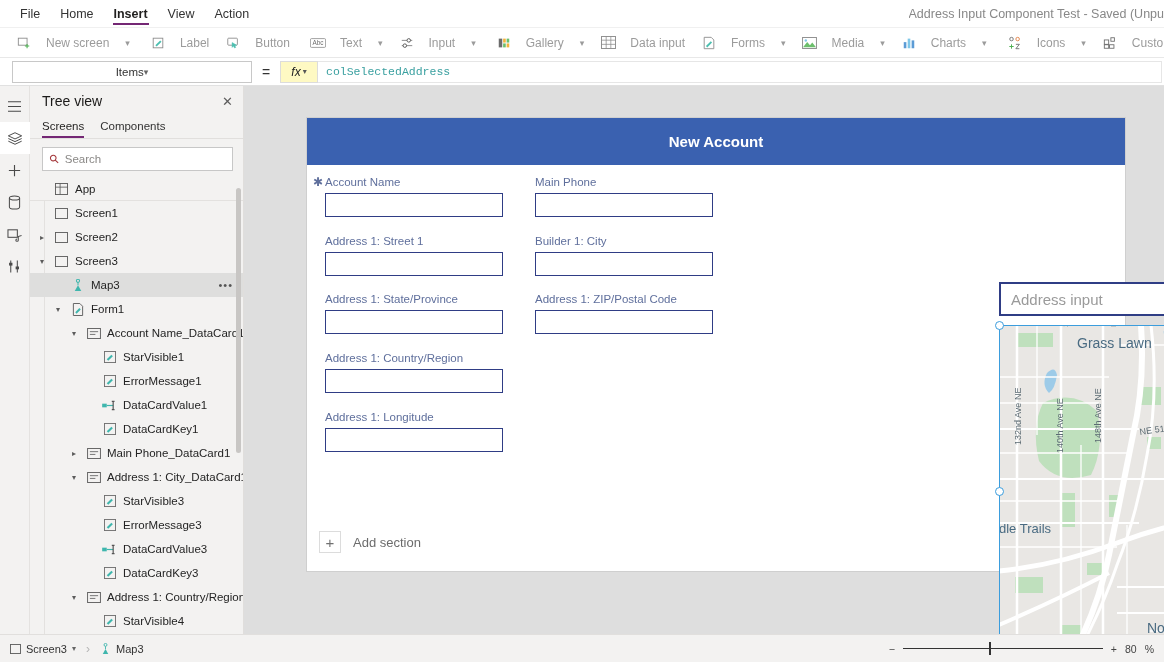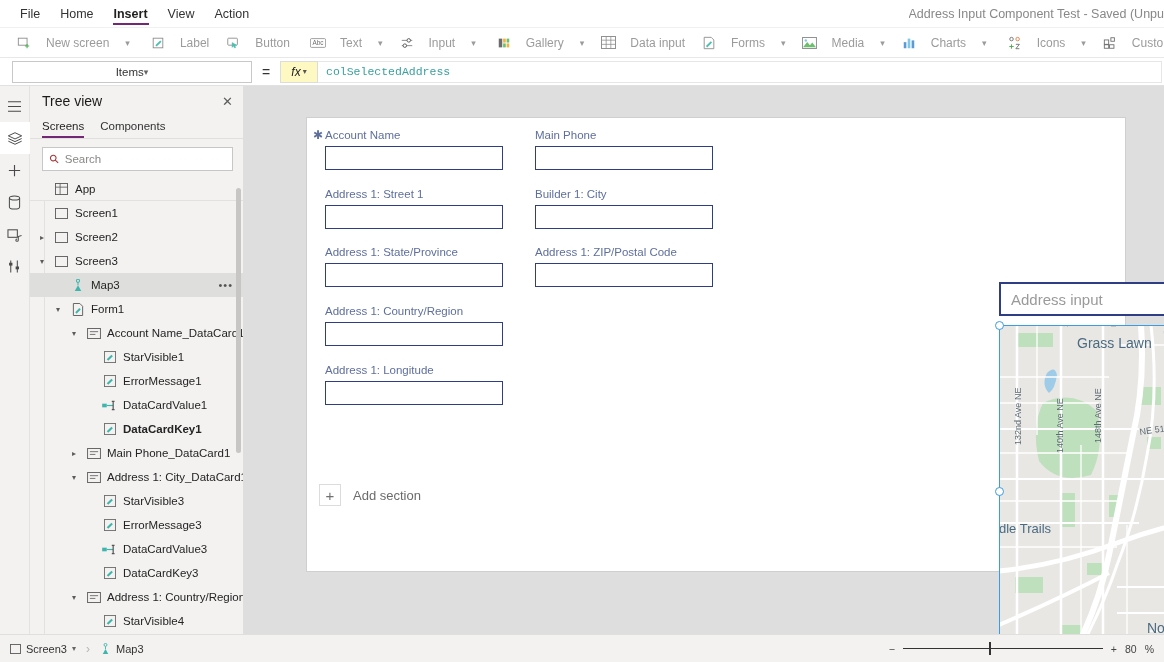--- a/index.html
+++ b/index.html
@@ -530,21 +530,21 @@
             <span class="ticon">
               <svg width="15" height="11" viewBox="0 0 16 12">
                 <rect x="0" y="4" width="5" height="4" fill="#3fb6ad"></rect>
                 <path d="M5 6h7" stroke="#3fb6ad" stroke-width="1.3"></path>
                 <path d="M12 1.5v9" stroke="#555" stroke-width="1.3"></path>
                 <path d="M10.5 1.5h3M10.5 10.5h3" stroke="#555" stroke-width="1.1"></path>
               </svg>
             </span>
             <span>DataCardValue1</span>
           </div>
-          <div class="trow" style="padding-left: 54px; font-weight: bold;">
+          <div class="trow" style="padding-left: 54px;">
             <span class="chev"></span>
             <span class="ticon">
               <svg width="12" height="12" viewBox="0 0 13 13">
                 <rect x=".5" y=".5" width="12" height="12" fill="none" stroke="#6f6f6f"></rect>
                 <path d="M3 9 8 4l1.6 1.6L4.6 10.6z" fill="#3fb6ad"></path>
               </svg>
             </span>
             <span>DataCardKey1</span>
           </div>
           <div class="trow" style="padding-left: 38px;">
@@ -629,20 +629,21 @@
             </span>
             <span>StarVisible4</span>
           </div>
         </div>
       <div class="tree-scroll" style="top:102px;height:265px;"></div>
     </div>
 
     <div class="canvas">
 
       <div class="screen">
+        <div class="form-header">New Account</div>
         <div class="form-body" id="form-body">
           <div class="add-section">
             <div class="add-btn">+</div>
             <div class="add-lab">Add section</div>
           </div>
         <div class="field" style="left: 18px; top: 11px;">
               <div class="lab">
                 <span class="star" style="margin-left: -12px; position: absolute;">✱</span>
                 <span>Account Name</span>
               </div>

